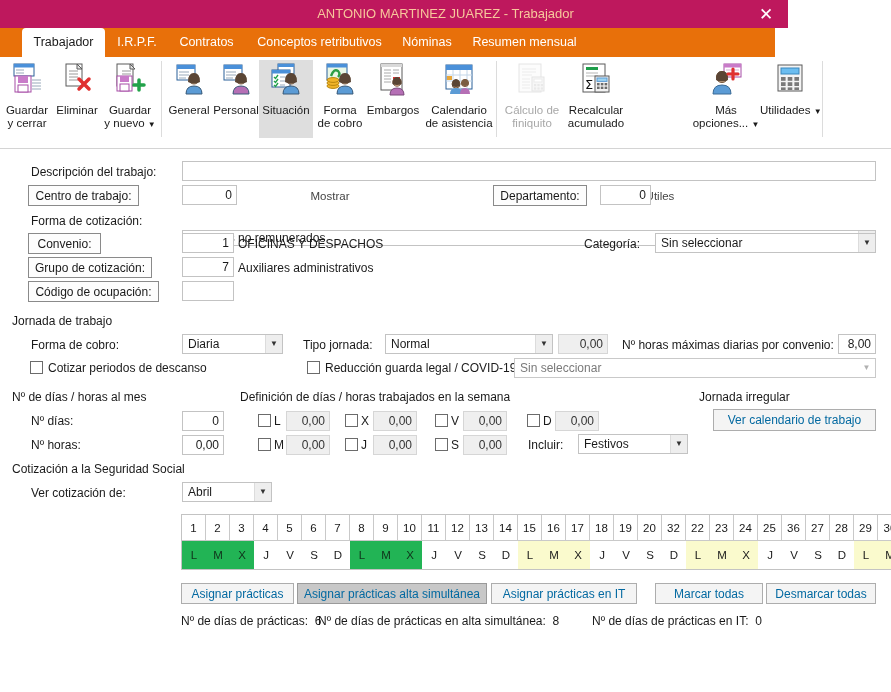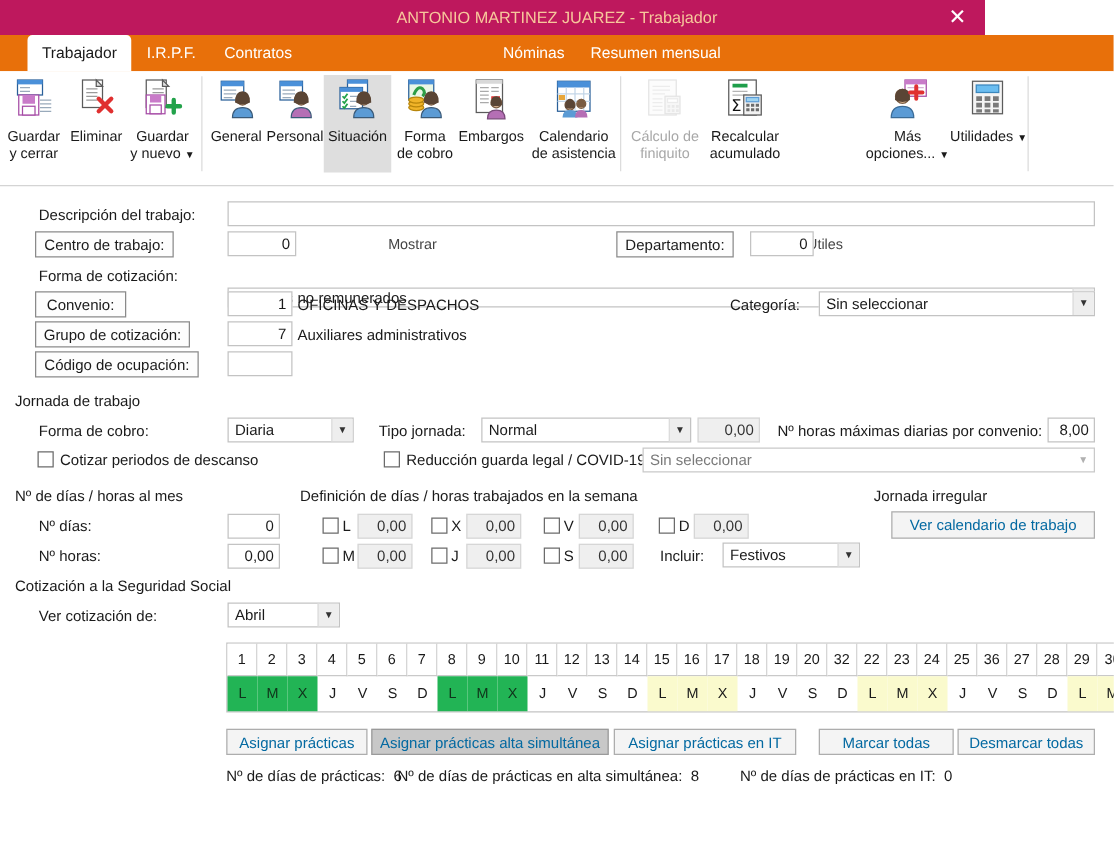--- a/index.html
+++ b/index.html
@@ -25,21 +25,21 @@
     white-space:nowrap;
   }
   .titlebar .closebtn{
     position:absolute; right:0; top:0; width:44px; height:28px;
     color:#ffffff; font-size:17px; line-height:28px; text-align:center;
     cursor:pointer; font-family:"DejaVu Sans", sans-serif;
   }
 
   
   .tabstrip{
-    position:absolute; left:0; top:28px; width:891px; height:29px;
+    position:absolute; left:0; top:28px; width:775px; height:29px;
     background:#e8700a;
   }
   .tab{
     position:absolute; top:0; height:29px; line-height:29px;
     color:#ffffff; font-size:12.5px; text-align:center; white-space:nowrap;
     cursor:pointer;
   }
   .tab.active{
     background:#ffffff; color:#1a1a1a;
     border-top-left-radius:4px; border-top-right-radius:4px;
@@ -135,20 +135,21 @@
 
 <div class="titlebar">
   <div class="title">ANTONIO MARTINEZ JUAREZ - Trabajador</div>
   <div class="closebtn">✕</div>
 </div>
 
 <div class="tabstrip" id="tabstrip">
     <div class="tab active" style="left: 22px; width: 83px;"><span>Trabajador</span></div>
     <div class="tab" style="left: 108px; width: 58px;"><span>I.R.P.F.</span></div>
     <div class="tab" style="left: 170px; width: 73px;"><span>Contratos</span></div>
+    <div class="tab" style="left: 247px; width: 145px;"><span>Conceptos retributivos</span></div>
     <div class="tab" style="left: 396px; width: 62px;"><span>Nóminas</span></div>
     <div class="tab" style="left: 462px; width: 125px;"><span>Resumen mensual</span></div>
   </div>
 
 <div class="ribbon" id="ribbon">
   <div class="ribbon-sep" style="left:161px;"></div>
   <div class="ribbon-sep" style="left:496px;"></div>
   <div class="ribbon-sep" style="left:822px;"></div>
 <div class="rb" style="left: 2px; width: 50px;">
       <div class="ic"><svg width="34" height="34" viewBox="0 0 34 34">

